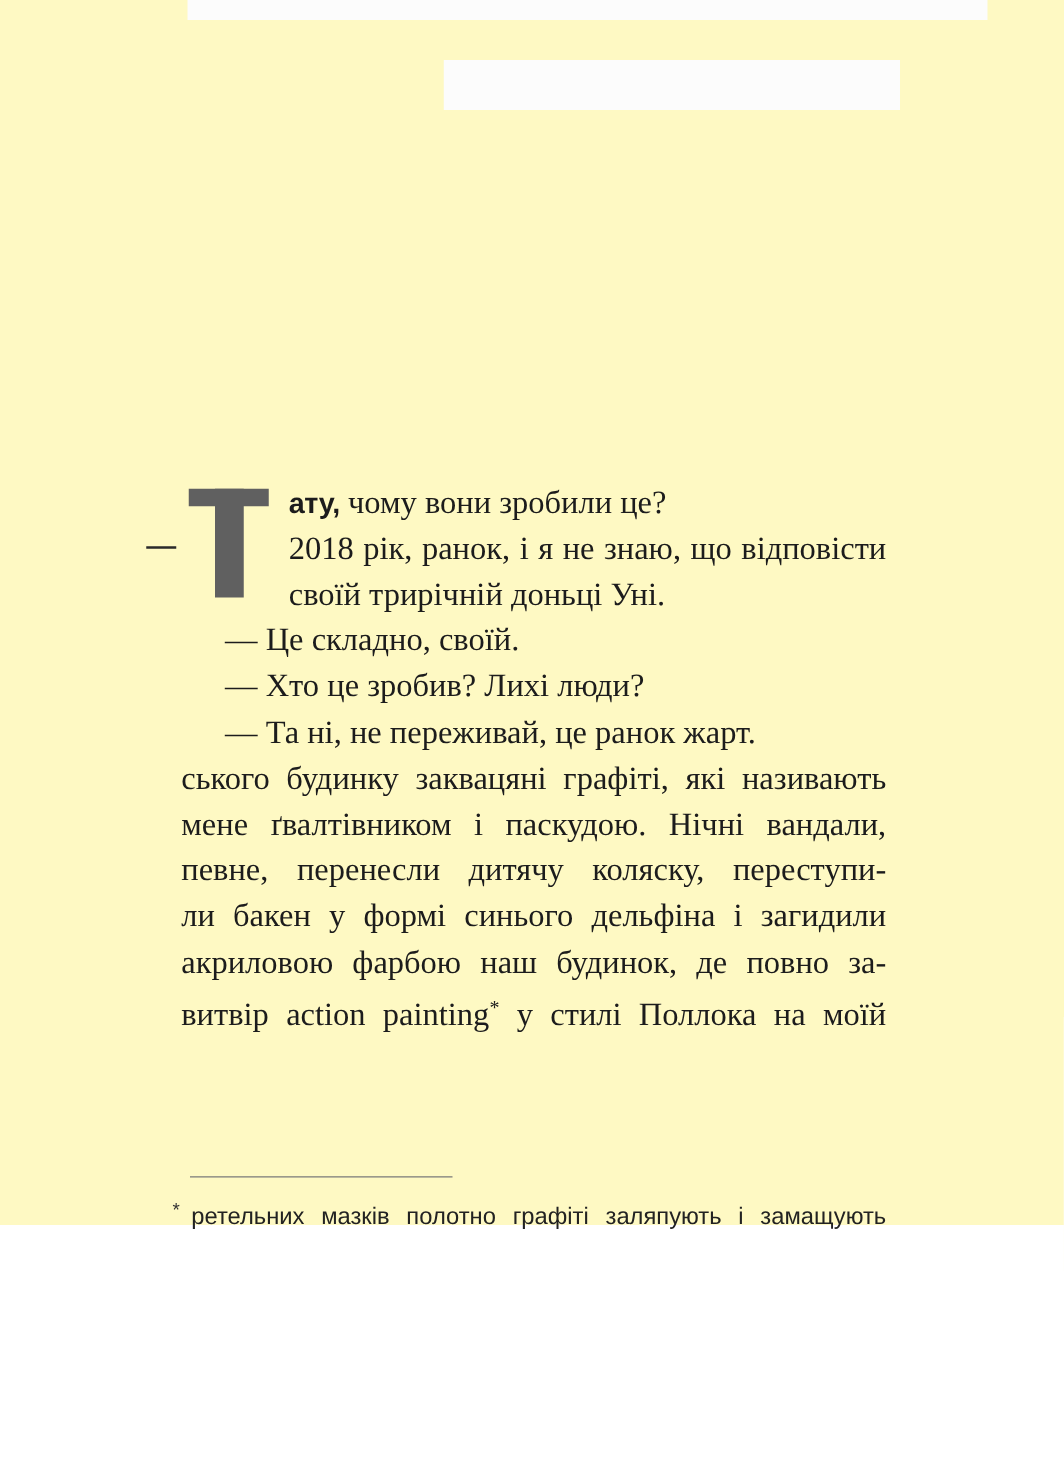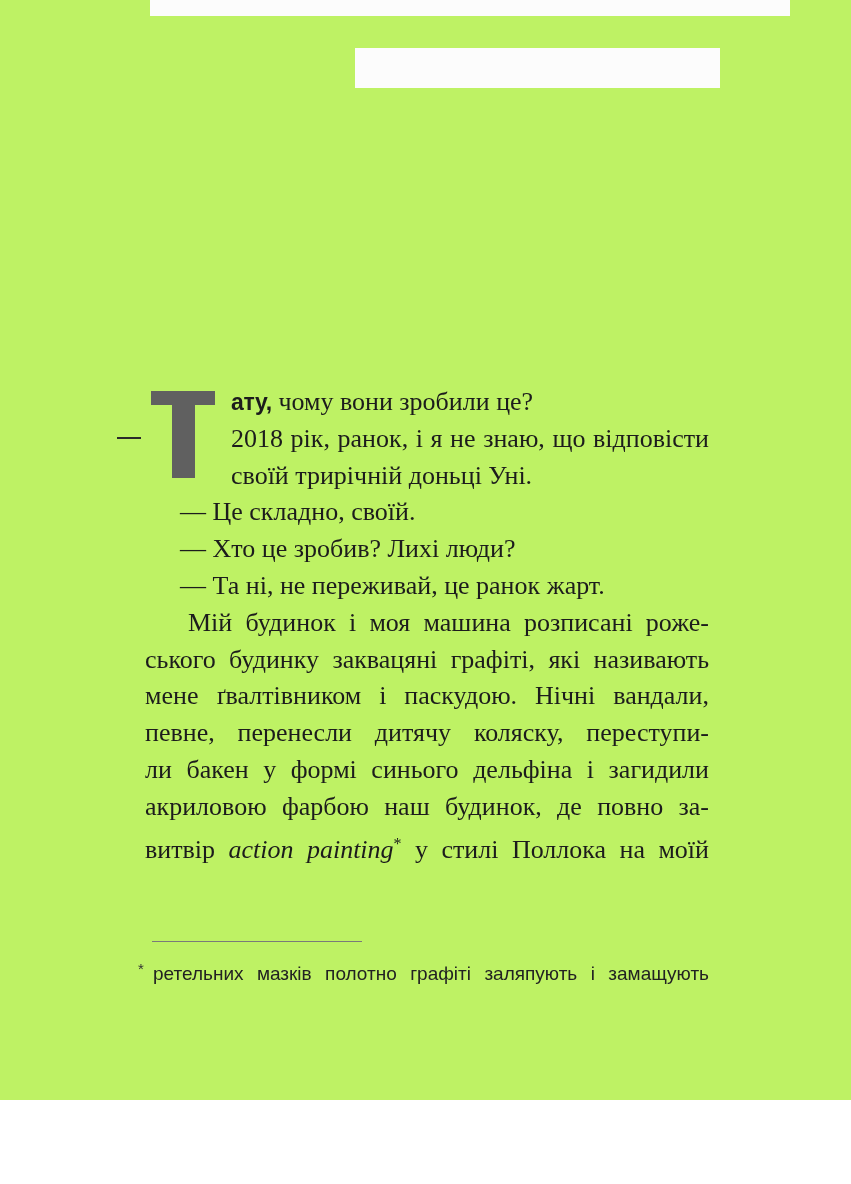--- a/index.html
+++ b/index.html
@@ -11,22 +11,22 @@
       width: 851px;
       height: 1184px;
       position: relative;
       overflow: hidden;
       color: #1a1a1a;
     }
     .page {
       position: absolute;
       left: 0; top: 0;
       width: 851px;
-      height: 1100px;
-      background: #bef264;
+      height: 980px;
+      background: #fef9c3;
     }
     .bleed {
       position: absolute;
       background: #fcfcfc;
     }
     .body-text {
       position: absolute;
       left: 145px;
       top: 384px;
       width: 564px;
@@ -84,21 +84,20 @@
       height: 2px;
       background: #2a2a2a;
     }
     .lead-word {
       font-family: "Liberation Sans", "DejaVu Sans", sans-serif;
       font-weight: bold;
       font-size: 23px;
       letter-spacing: -0.3px;
     }
     .it {
-      font-style: italic;
     }
     .sup {
       font-size: 16px;
       vertical-align: 9px;
     }
     .footnote-rule {
       position: absolute;
       left: 152px;
       top: 941px;
       width: 210px;
@@ -146,21 +145,20 @@
 
   <div class="lead-dash"></div>
 
   <div class="body-text">
     <span class="line after-cap last-ragged" style="text-align-last:left;"><span class="lead-word">ату,</span><span> чому вони зробили це?</span></span>
     <span class="line after-cap">2018 рік, ранок, і я не знаю, що відповісти</span>
     <span class="line after-cap last-ragged">своїй трирічній доньці Уні.</span>
     <span class="line dialogue">— Це складно, своїй.</span>
     <span class="line dialogue">— Хто це зробив? Лихі люди?</span>
     <span class="line dialogue">— Та ні, не переживай, це ранок жарт.</span>
-    <span class="line indent">Мій будинок і моя машина розписані роже-</span>
     <span class="line">ського будинку заквацяні графіті, які називають</span>
     <span class="line">мене ґвалтівником і паскудою. Нічні вандали,</span>
     <span class="line">певне, перенесли дитячу коляску, переступи-</span>
     <span class="line">ли бакен у формі синього дельфіна і загидили</span>
     <span class="line">акриловою фарбою наш будинок, де повно за-</span>
     <span class="line"><span>витвір </span><span class="it">action painting</span><span class="sup">*</span><span> у стилі Поллока на моїй</span></span>
   </div>
 
   <div class="footnote-rule"></div>
   <span class="footnote-mark">*</span>

